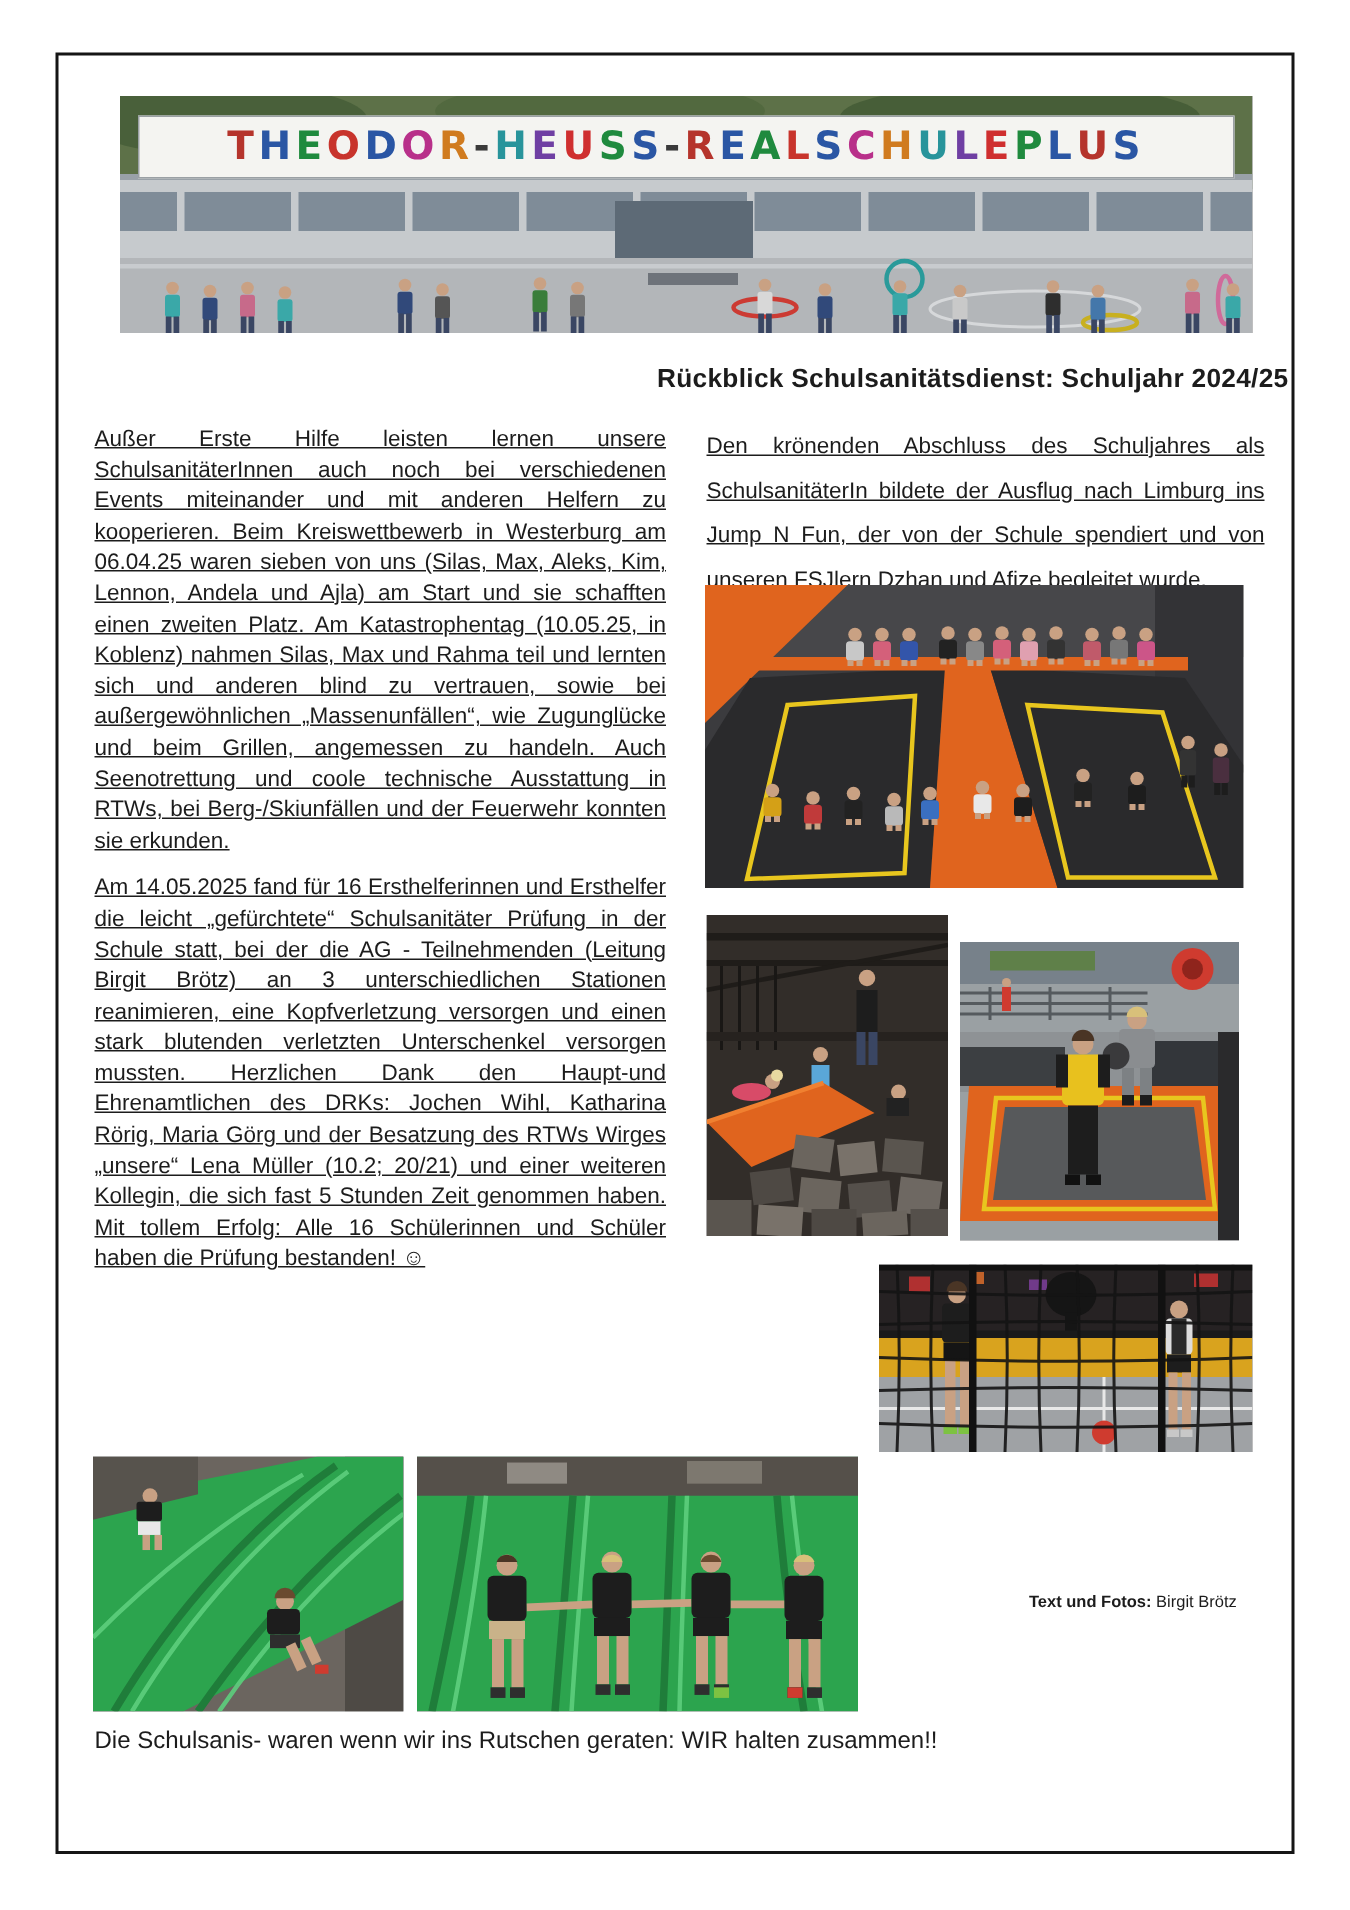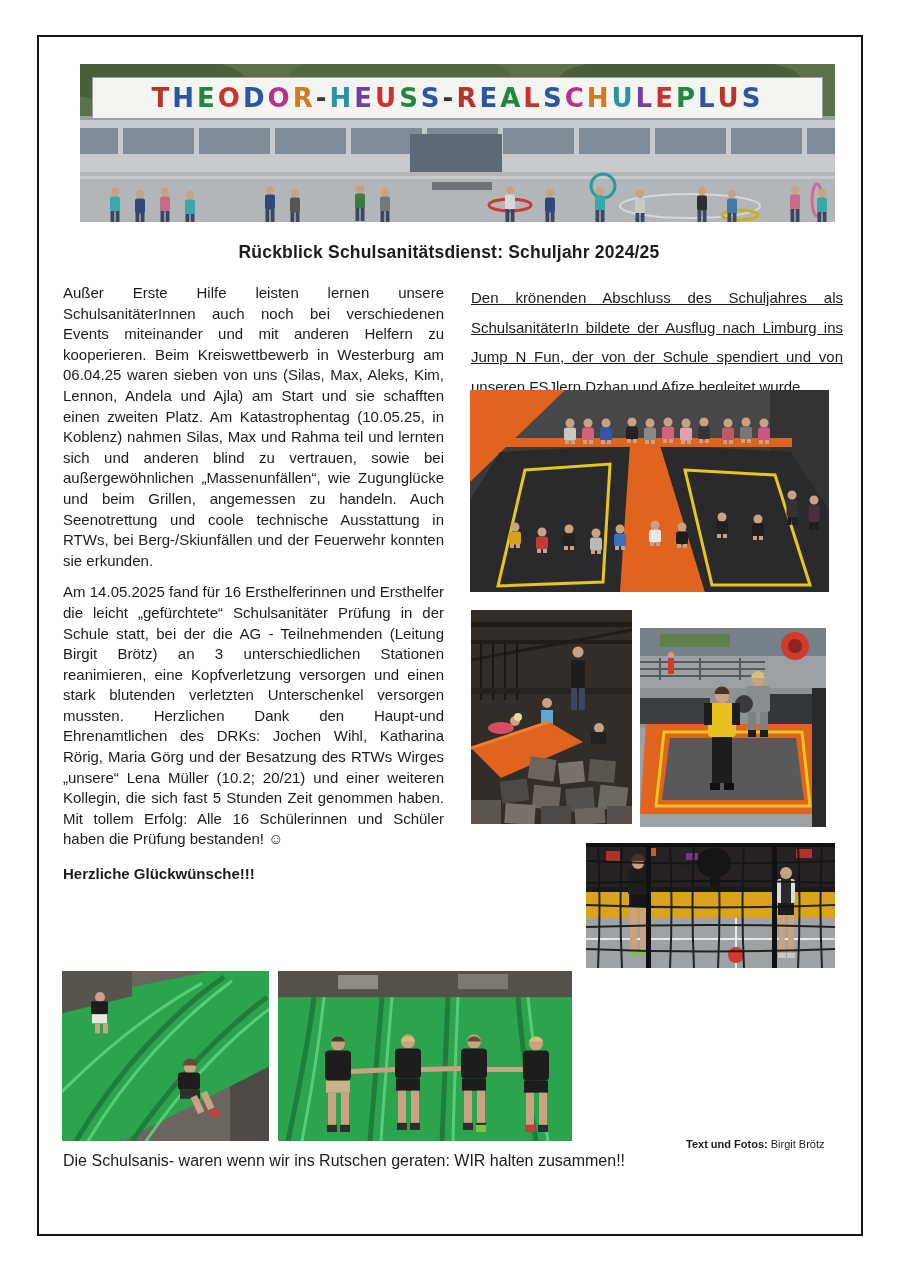--- a/index.html
+++ b/index.html
@@ -19,39 +19,39 @@
   #header-photo{left:80px;top:64px;width:755px;height:158px;}
   .banner{
     position:absolute;left:12px;top:13px;right:12px;height:40px;
     background:#f4f4f1;border:1px solid #9aa0a4;
     display:flex;align-items:center;justify-content:center;
     font-weight:bold;font-size:26px;letter-spacing:3px;
     font-family:"DejaVu Sans",sans-serif;white-space:nowrap;z-index:2;
   }
   
   #page-title{
-    left:39px;top:242px;width:820px;text-align:center;
+    left:39px;top:242px;width:820px;text-align:right;
     font-size:17.5px;font-weight:bold;letter-spacing:0.2px;
   }
   
   .col{font-size:15px;text-align:justify;}
   #left-col{left:63px;top:283px;width:381px;line-height:20.6px;}
-  #left-col p{margin:0 0 11px 0;}
+  #left-col p{margin:0 0 11px 0;text-decoration:underline;}
   #right-col{left:471px;top:283px;width:372px;line-height:29.5px;text-decoration:underline;}
   #right-col p{margin:0;}
   .congrats{font-weight:bold;margin-top:14px;font-size:15px;}
   
   #photo-group{left:470px;top:390px;width:359px;height:202px;}
   #photo-foam{left:471px;top:610px;width:161px;height:214px;}
   #photo-jump{left:640px;top:628px;width:186px;height:199px;}
   #photo-dodge{left:586px;top:843px;width:249px;height:125px;}
   #photo-slide-left{left:62px;top:971px;width:207px;height:170px;}
   #photo-slide-right{left:278px;top:971px;width:294px;height:170px;}
   
-  #credit{left:686px;top:1138px;font-size:11px;}
+  #credit{left:686px;top:1062px;font-size:11px;}
   #credit b{font-weight:bold;}
   #caption{left:63px;top:1152px;width:780px;font-size:16px;}
 </style>
 </head>
 <body>
 
 <div class="page-border"></div>
 
 <div id="header-photo" class="photo" title="Schulhof der Theodor-Heuss-Realschule plus: Schüler spielen mit Hula-Hoop-Reifen vor dem Schulgebäude">
   <svg viewBox="0 0 755 158" preserveAspectRatio="none">
@@ -140,21 +140,20 @@
       <span style="color: rgb(181, 52, 44);">U</span>
       <span style="color: rgb(42, 86, 164);">S</span>
     </div>
 </div>
 
 <div id="page-title" class="abs">Rückblick Schulsanitätsdienst: Schuljahr 2024/25</div>
 
 <div id="left-col" class="abs col">
   <p>Außer Erste Hilfe leisten lernen unsere SchulsanitäterInnen auch noch bei verschiedenen Events miteinander und mit anderen Helfern zu kooperieren. Beim Kreiswettbewerb in Westerburg am 06.04.25 waren sieben von uns (Silas, Max, Aleks, Kim, Lennon, Andela und Ajla) am Start und sie schafften einen zweiten Platz. Am Katastrophentag (10.05.25, in Koblenz) nahmen Silas, Max und Rahma teil und lernten sich und anderen blind zu vertrauen, sowie bei außergewöhnlichen „Massenunfällen“, wie Zugunglücke und beim Grillen, angemessen zu handeln. Auch Seenotrettung und coole technische Ausstattung in RTWs, bei Berg-/Skiunfällen und der Feuerwehr konnten sie erkunden.</p>
   <p>Am 14.05.2025 fand für 16 Ersthelferinnen und Ersthelfer die leicht „gefürchtete“ Schulsanitäter Prüfung in der Schule statt, bei der die AG - Teilnehmenden (Leitung Birgit Brötz) an 3 unterschiedlichen Stationen reanimieren, eine Kopfverletzung versorgen und einen stark blutenden verletzten Unterschenkel versorgen mussten. Herzlichen Dank den Haupt-und Ehrenamtlichen des DRKs: Jochen Wihl, Katharina Rörig, Maria Görg und der Besatzung des RTWs Wirges „unsere“ Lena Müller (10.2; 20/21) und einer weiteren Kollegin, die sich fast 5 Stunden Zeit genommen haben. Mit tollem Erfolg: Alle 16 Schülerinnen und Schüler haben die Prüfung bestanden! ☺</p>
-  <div class="congrats">Herzliche Glückwünsche!!!</div>
 </div>
 
 <div id="right-col" class="abs col">
   <p>Den krönenden Abschluss des Schuljahres als SchulsanitäterIn bildete der Ausflug nach Limburg ins Jump N Fun, der von der Schule spendiert und von unseren FSJlern Dzhan und Afize begleitet wurde.</p>
 </div>
 
 <div id="photo-group" class="photo" title="Gruppenfoto der Schulsanitäter im Trampolinpark Jump N Fun in Limburg">
   <svg viewBox="0 0 359 202" preserveAspectRatio="none">
     <defs>
       <g id="g-sit">

